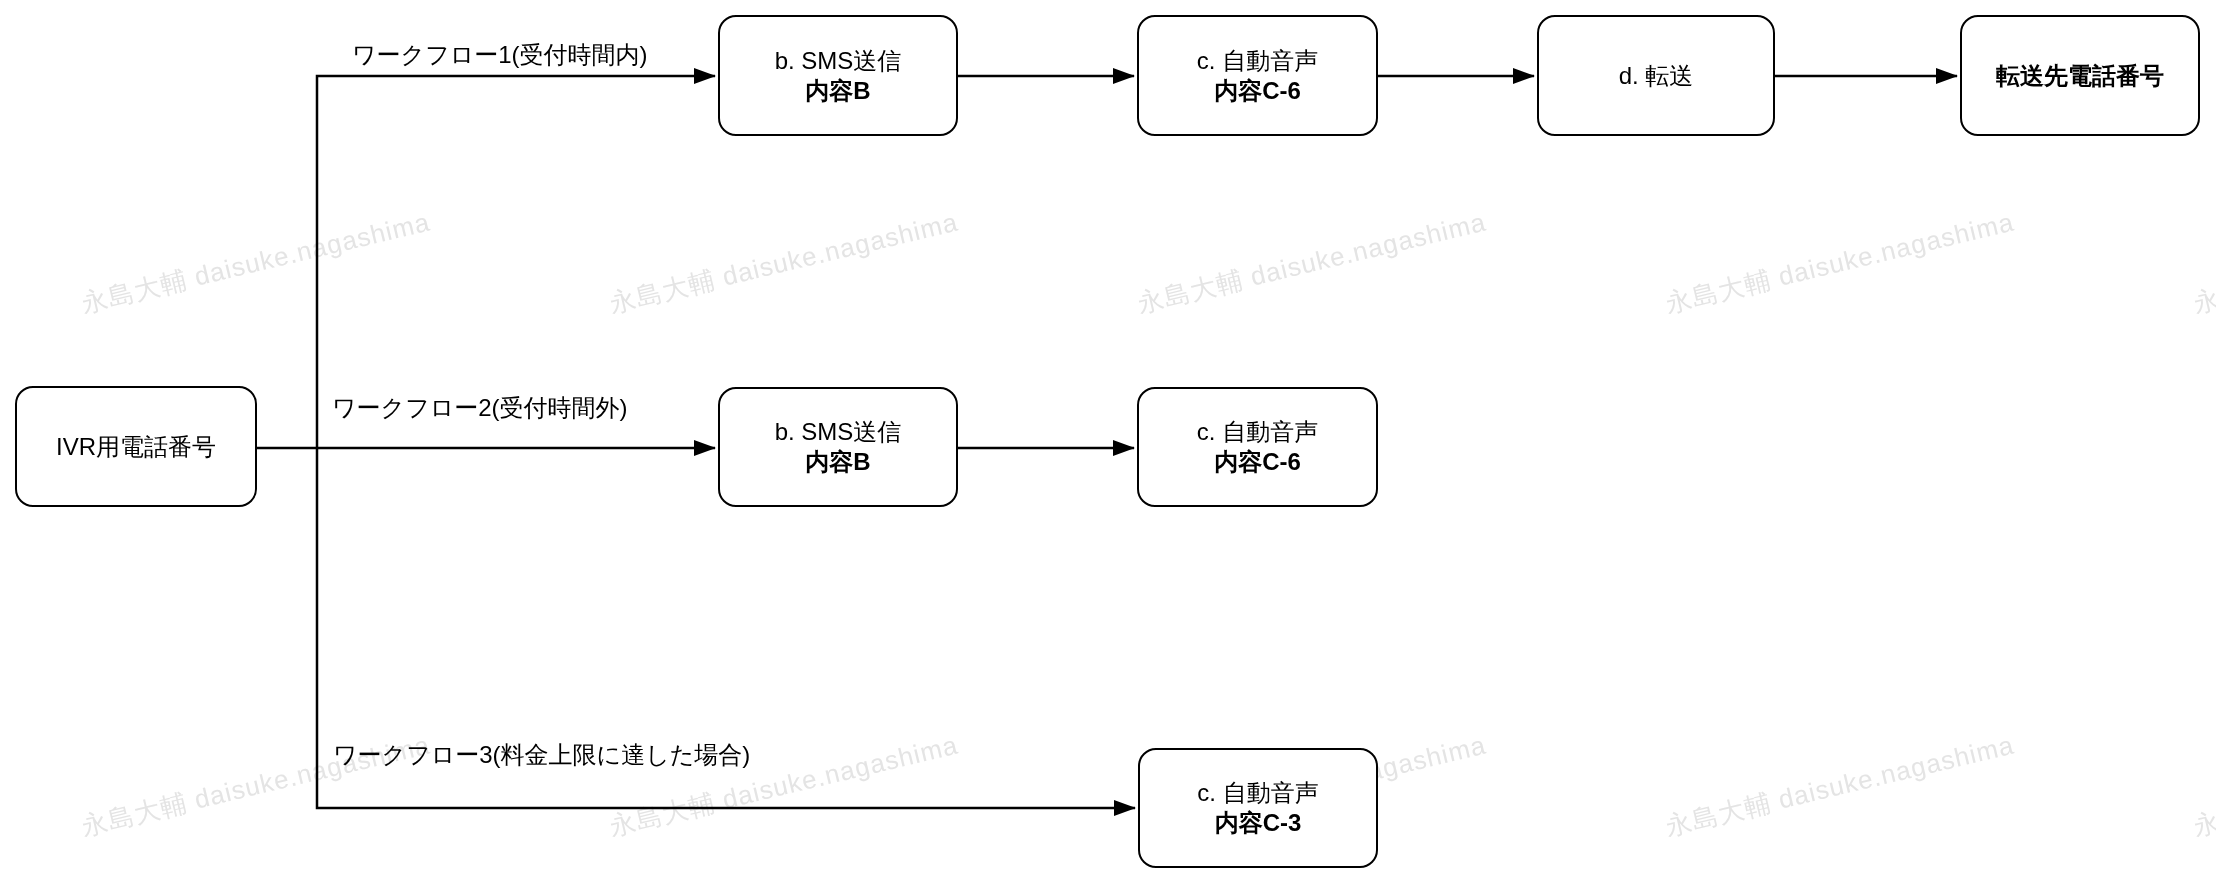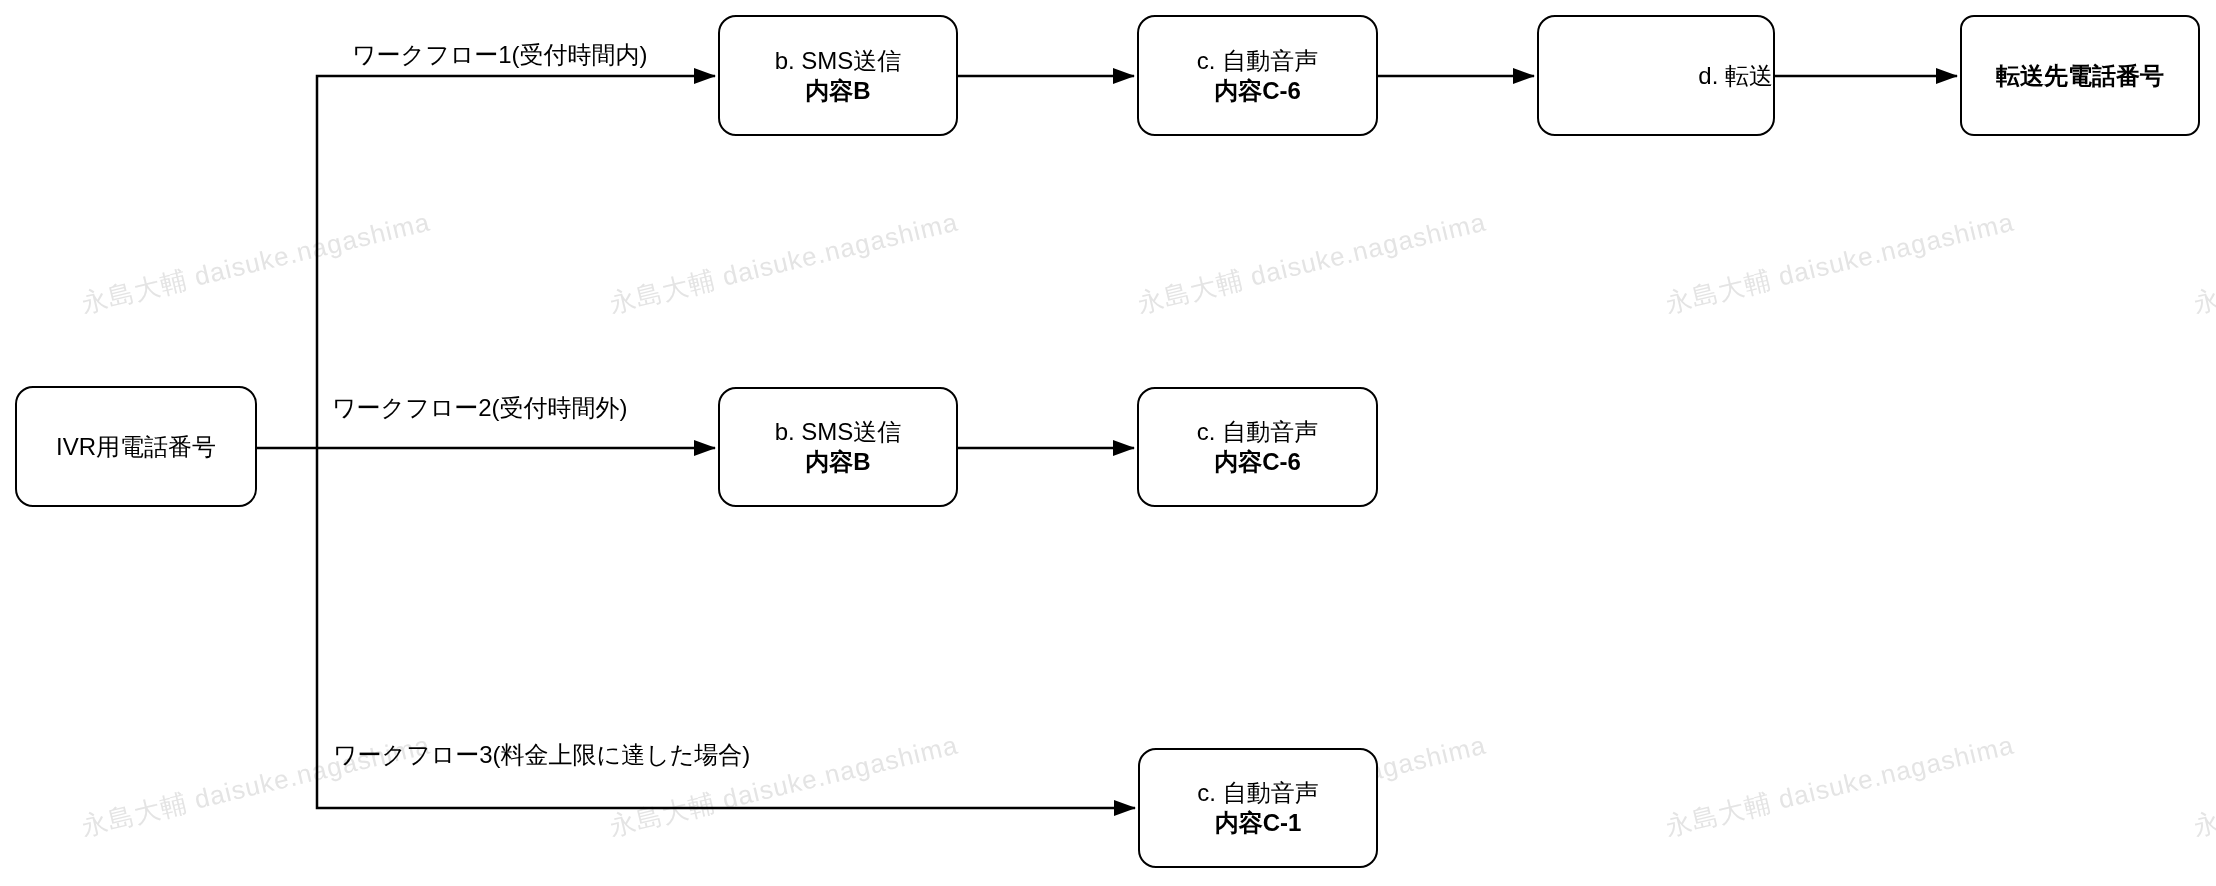--- a/index.html
+++ b/index.html
@@ -95,34 +95,34 @@
   </div>
 
   <div class="node" style="left:718px;top:15px;width:240px;height:121px;">
     <div class="l1">b. SMS送信</div>
     <div class="l2">内容B</div>
   </div>
   <div class="node" style="left:1137px;top:15px;width:241px;height:121px;">
     <div class="l1">c. 自動音声</div>
     <div class="l2">内容C-6</div>
   </div>
-  <div class="node" style="left:1537px;top:15px;width:238px;height:121px;align-items:flex-end;">
+  <div class="node" style="left:1537px;top:15px;width:238px;height:121px;">
     <div class="l1">d. 転送</div>
   </div>
-  <div class="node" style="left:1960px;top:15px;width:240px;height:121px;border-radius:14px;">
+  <div class="node" style="left:1960px;top:15px;width:240px;height:121px;">
     <div class="l1 strong">転送先電話番号</div>
   </div>
 
   <div class="node" style="left:718px;top:387px;width:240px;height:120px;">
     <div class="l1">b. SMS送信</div>
     <div class="l2">内容B</div>
   </div>
   <div class="node" style="left:1137px;top:387px;width:241px;height:120px;">
     <div class="l1">c. 自動音声</div>
     <div class="l2">内容C-6</div>
   </div>
 
   <div class="node" style="left:1138px;top:748px;width:240px;height:120px;">
     <div class="l1">c. 自動音声</div>
-    <div class="l2">内容C-1</div>
+    <div class="l2">内容C-3</div>
   </div>
 
 </div>
 
 </body></html>

